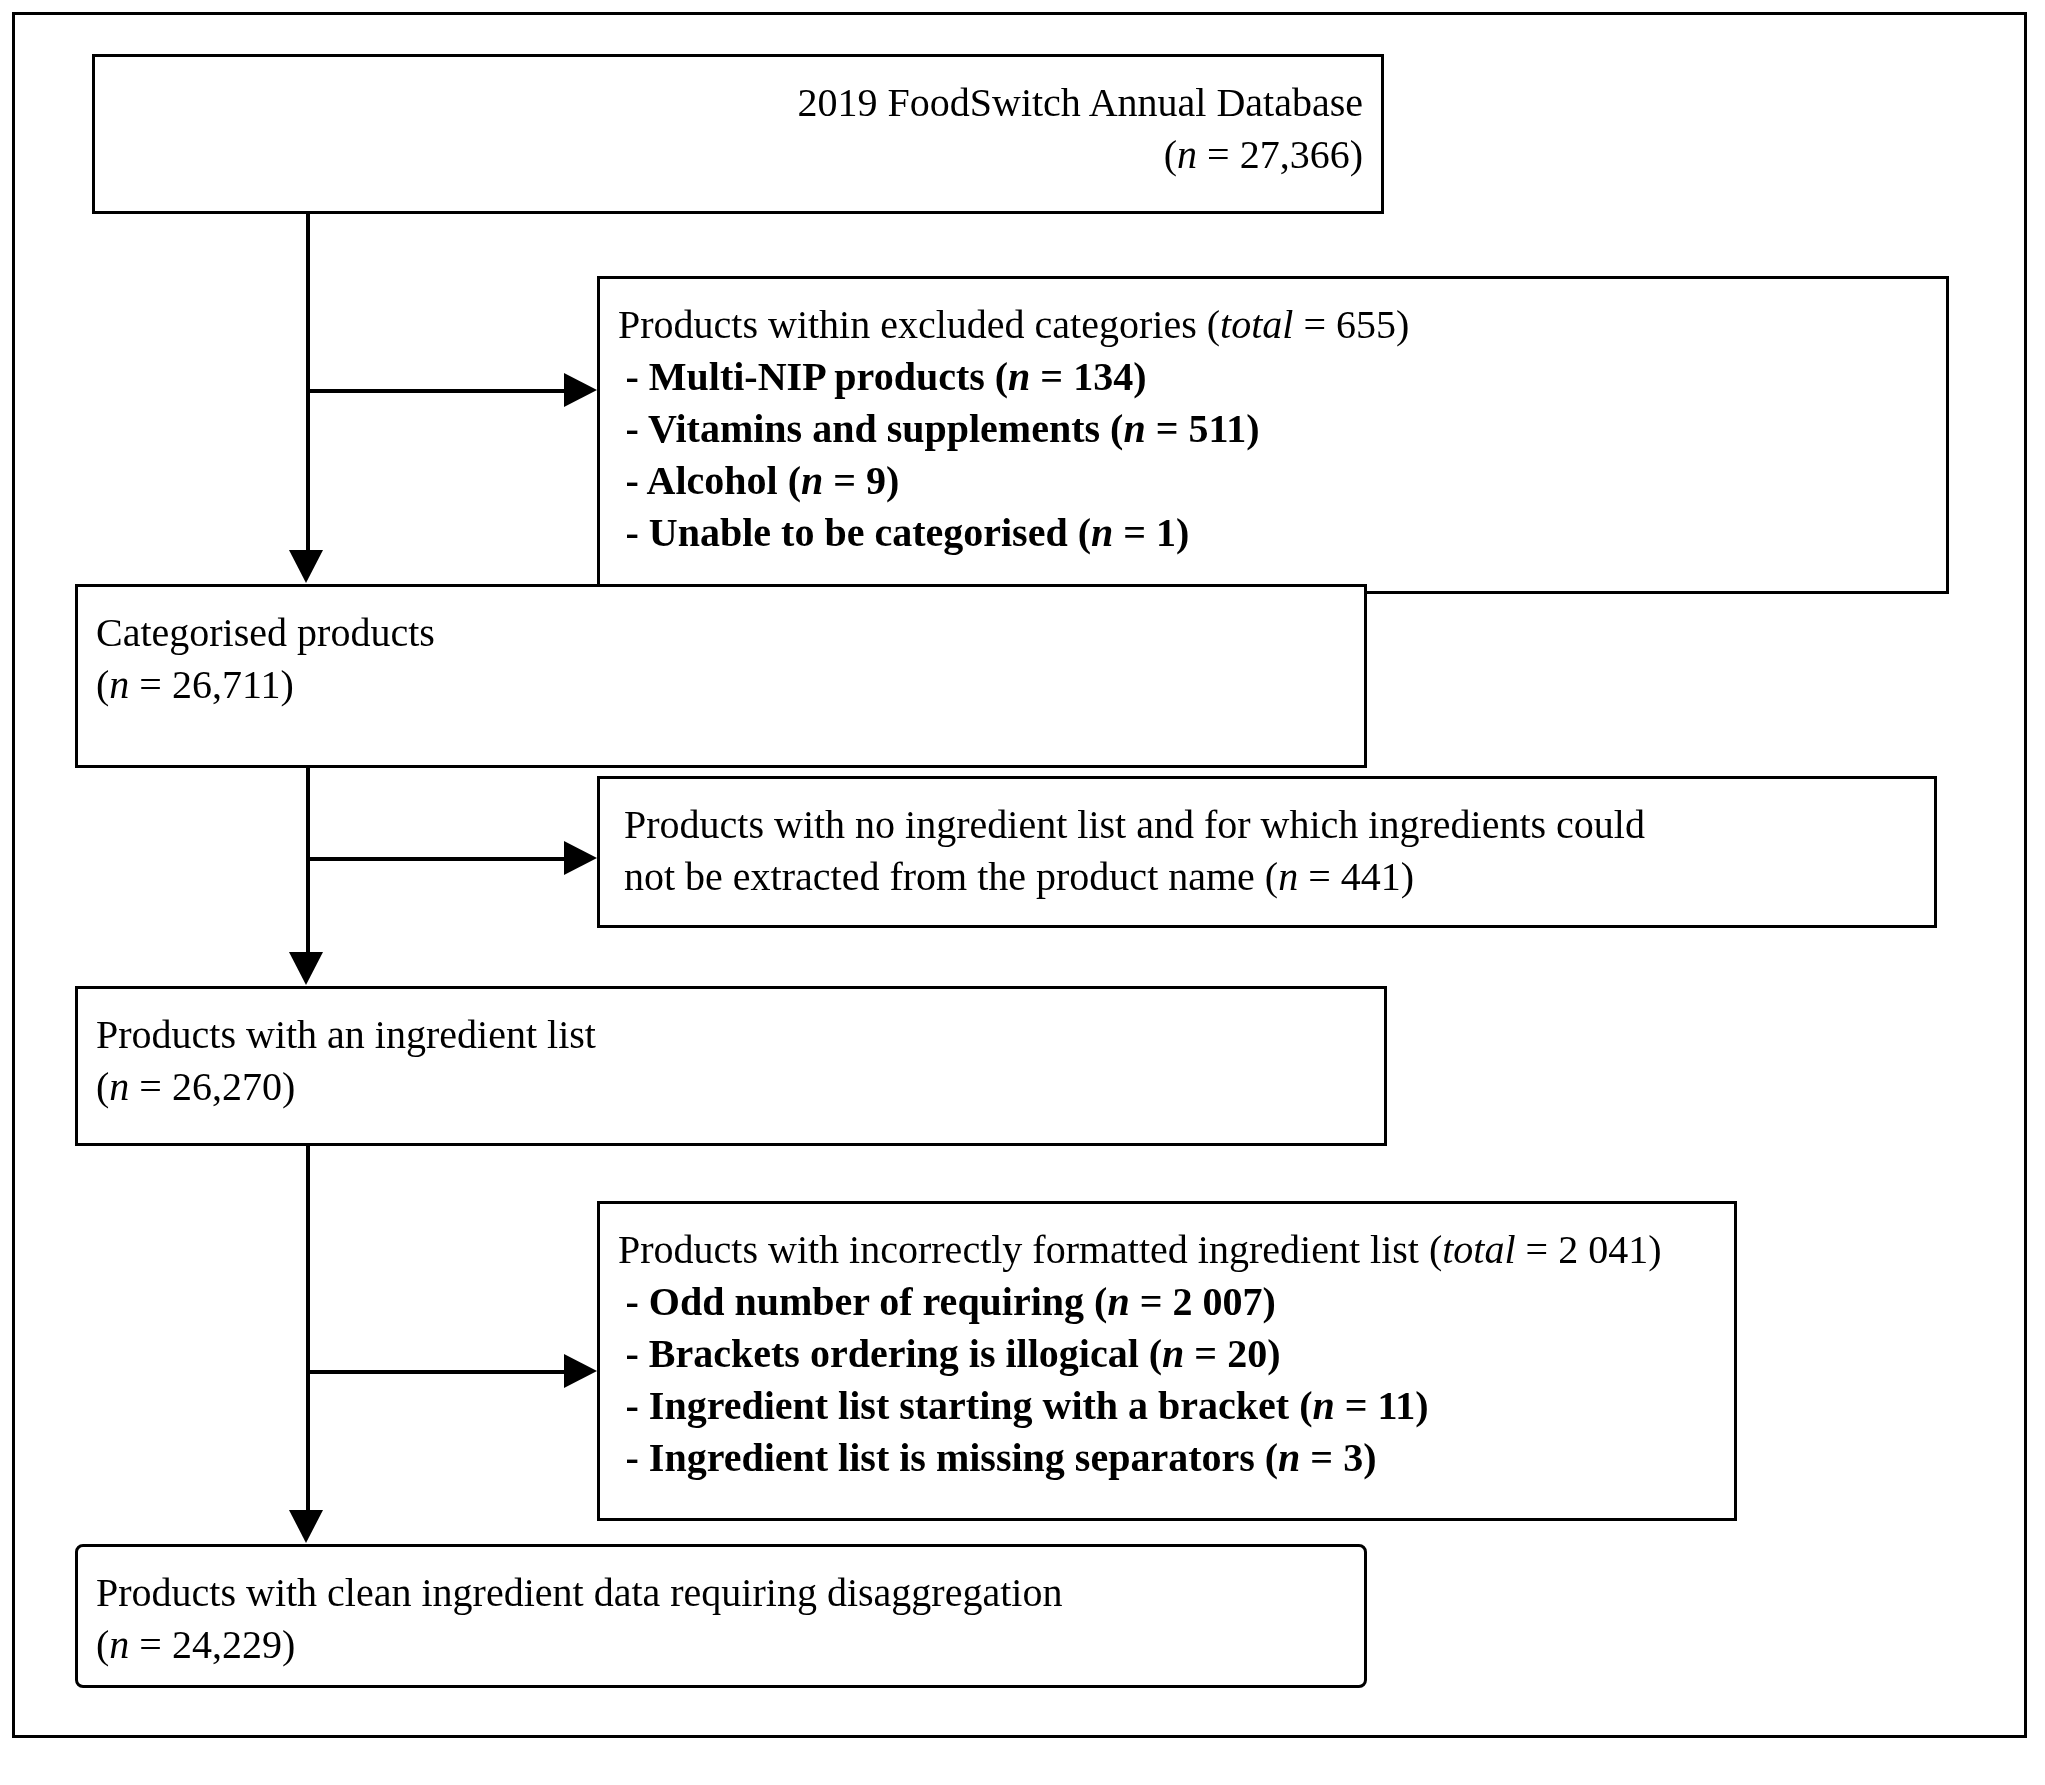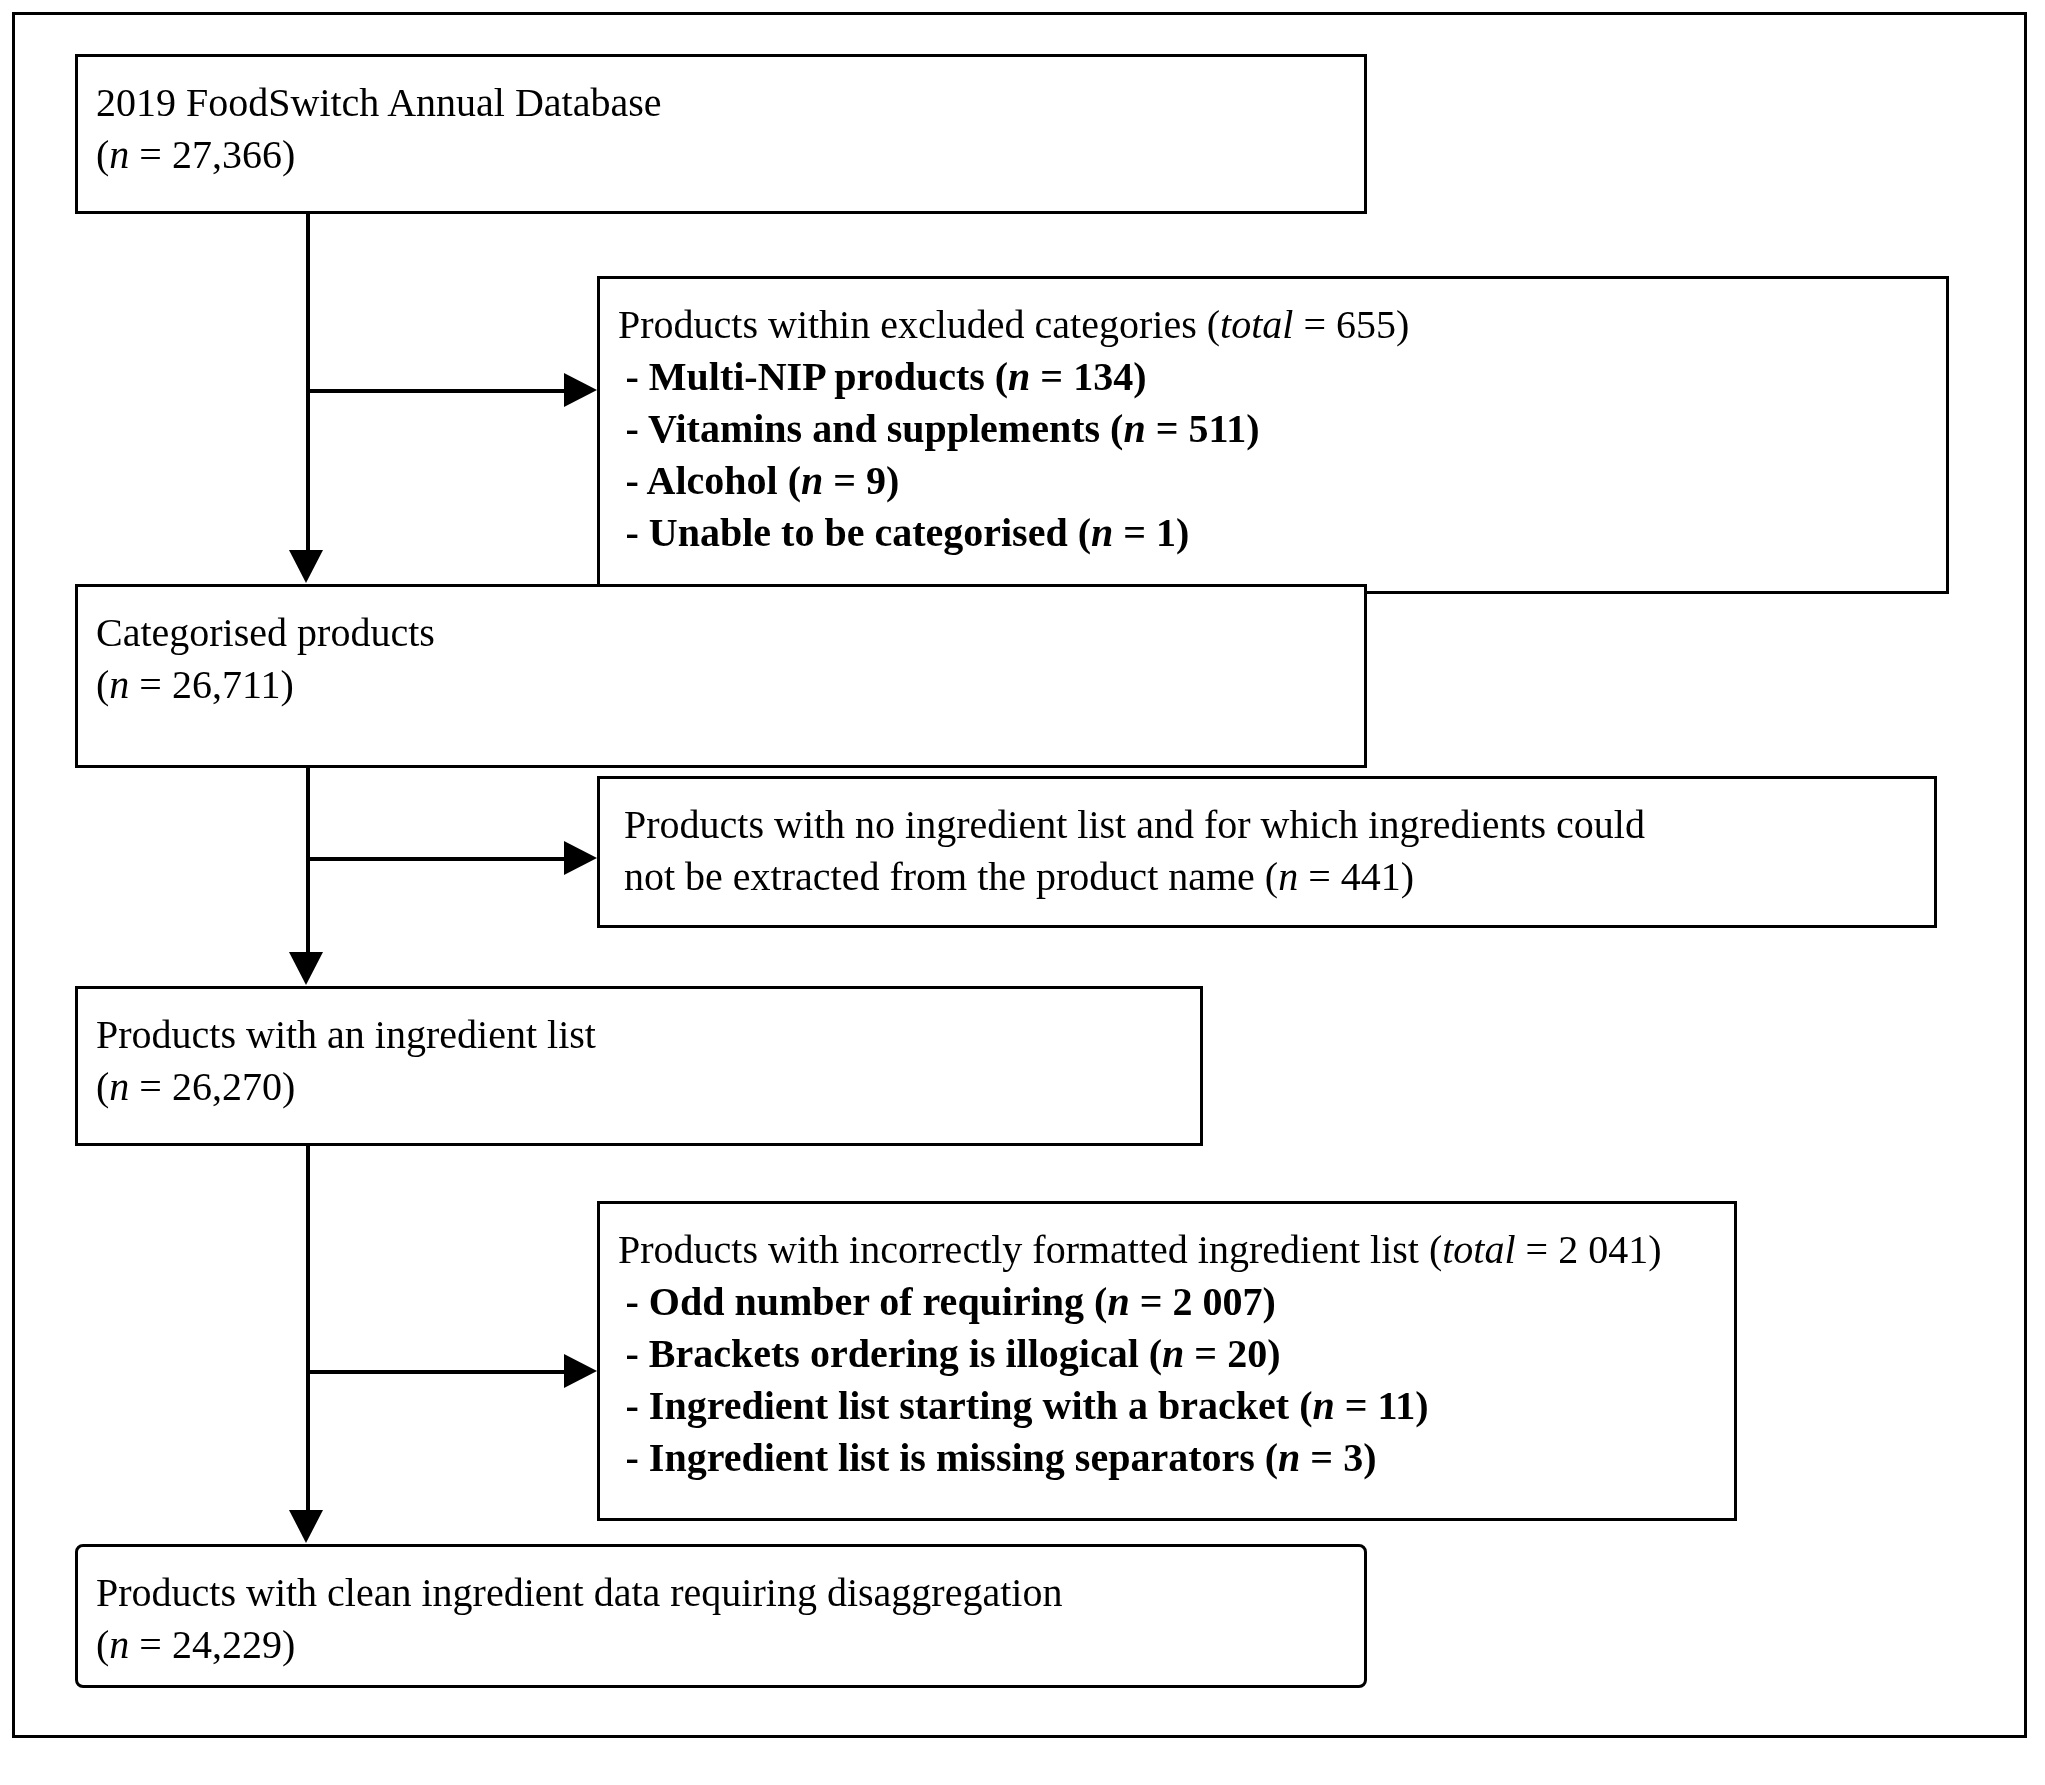--- a/index.html
+++ b/index.html
@@ -51,23 +51,23 @@
   }
 
   .box-line.bullet {
     padding-left: 7.5px;
     font-weight: bold;
   }
 
   .ital { font-style: italic; }
 
   
-  #box-source        { left: 75px;  top: 54px;  width: 1292px; height: 160px; }
+  #box-source        { left: 92px;  top: 54px;  width: 1292px; height: 160px; text-align: right; }
   #box-categorised   { left: 75px;  top: 584px; width: 1292px; height: 184px; }
-  #box-with-list     { left: 75px;  top: 986px; width: 1128px; height: 160px; }
+  #box-with-list     { left: 75px;  top: 986px; width: 1312px; height: 160px; }
   #box-clean-data    { left: 75px;  top: 1544px; width: 1292px; height: 144px; border-radius: 8px; }
 
   
   #box-excluded-cats { left: 597px; top: 231px;  width: 1352px; height: 318px; margin-top: 45px; }
   #box-no-ingredient { left: 597px; top: 776px; width: 1340px; height: 152px; padding-left: 24px; }
   #box-badly-format  { left: 597px; top: 1201px; width: 1140px; height: 320px; }
 
   
   .vline {
     position: absolute;

